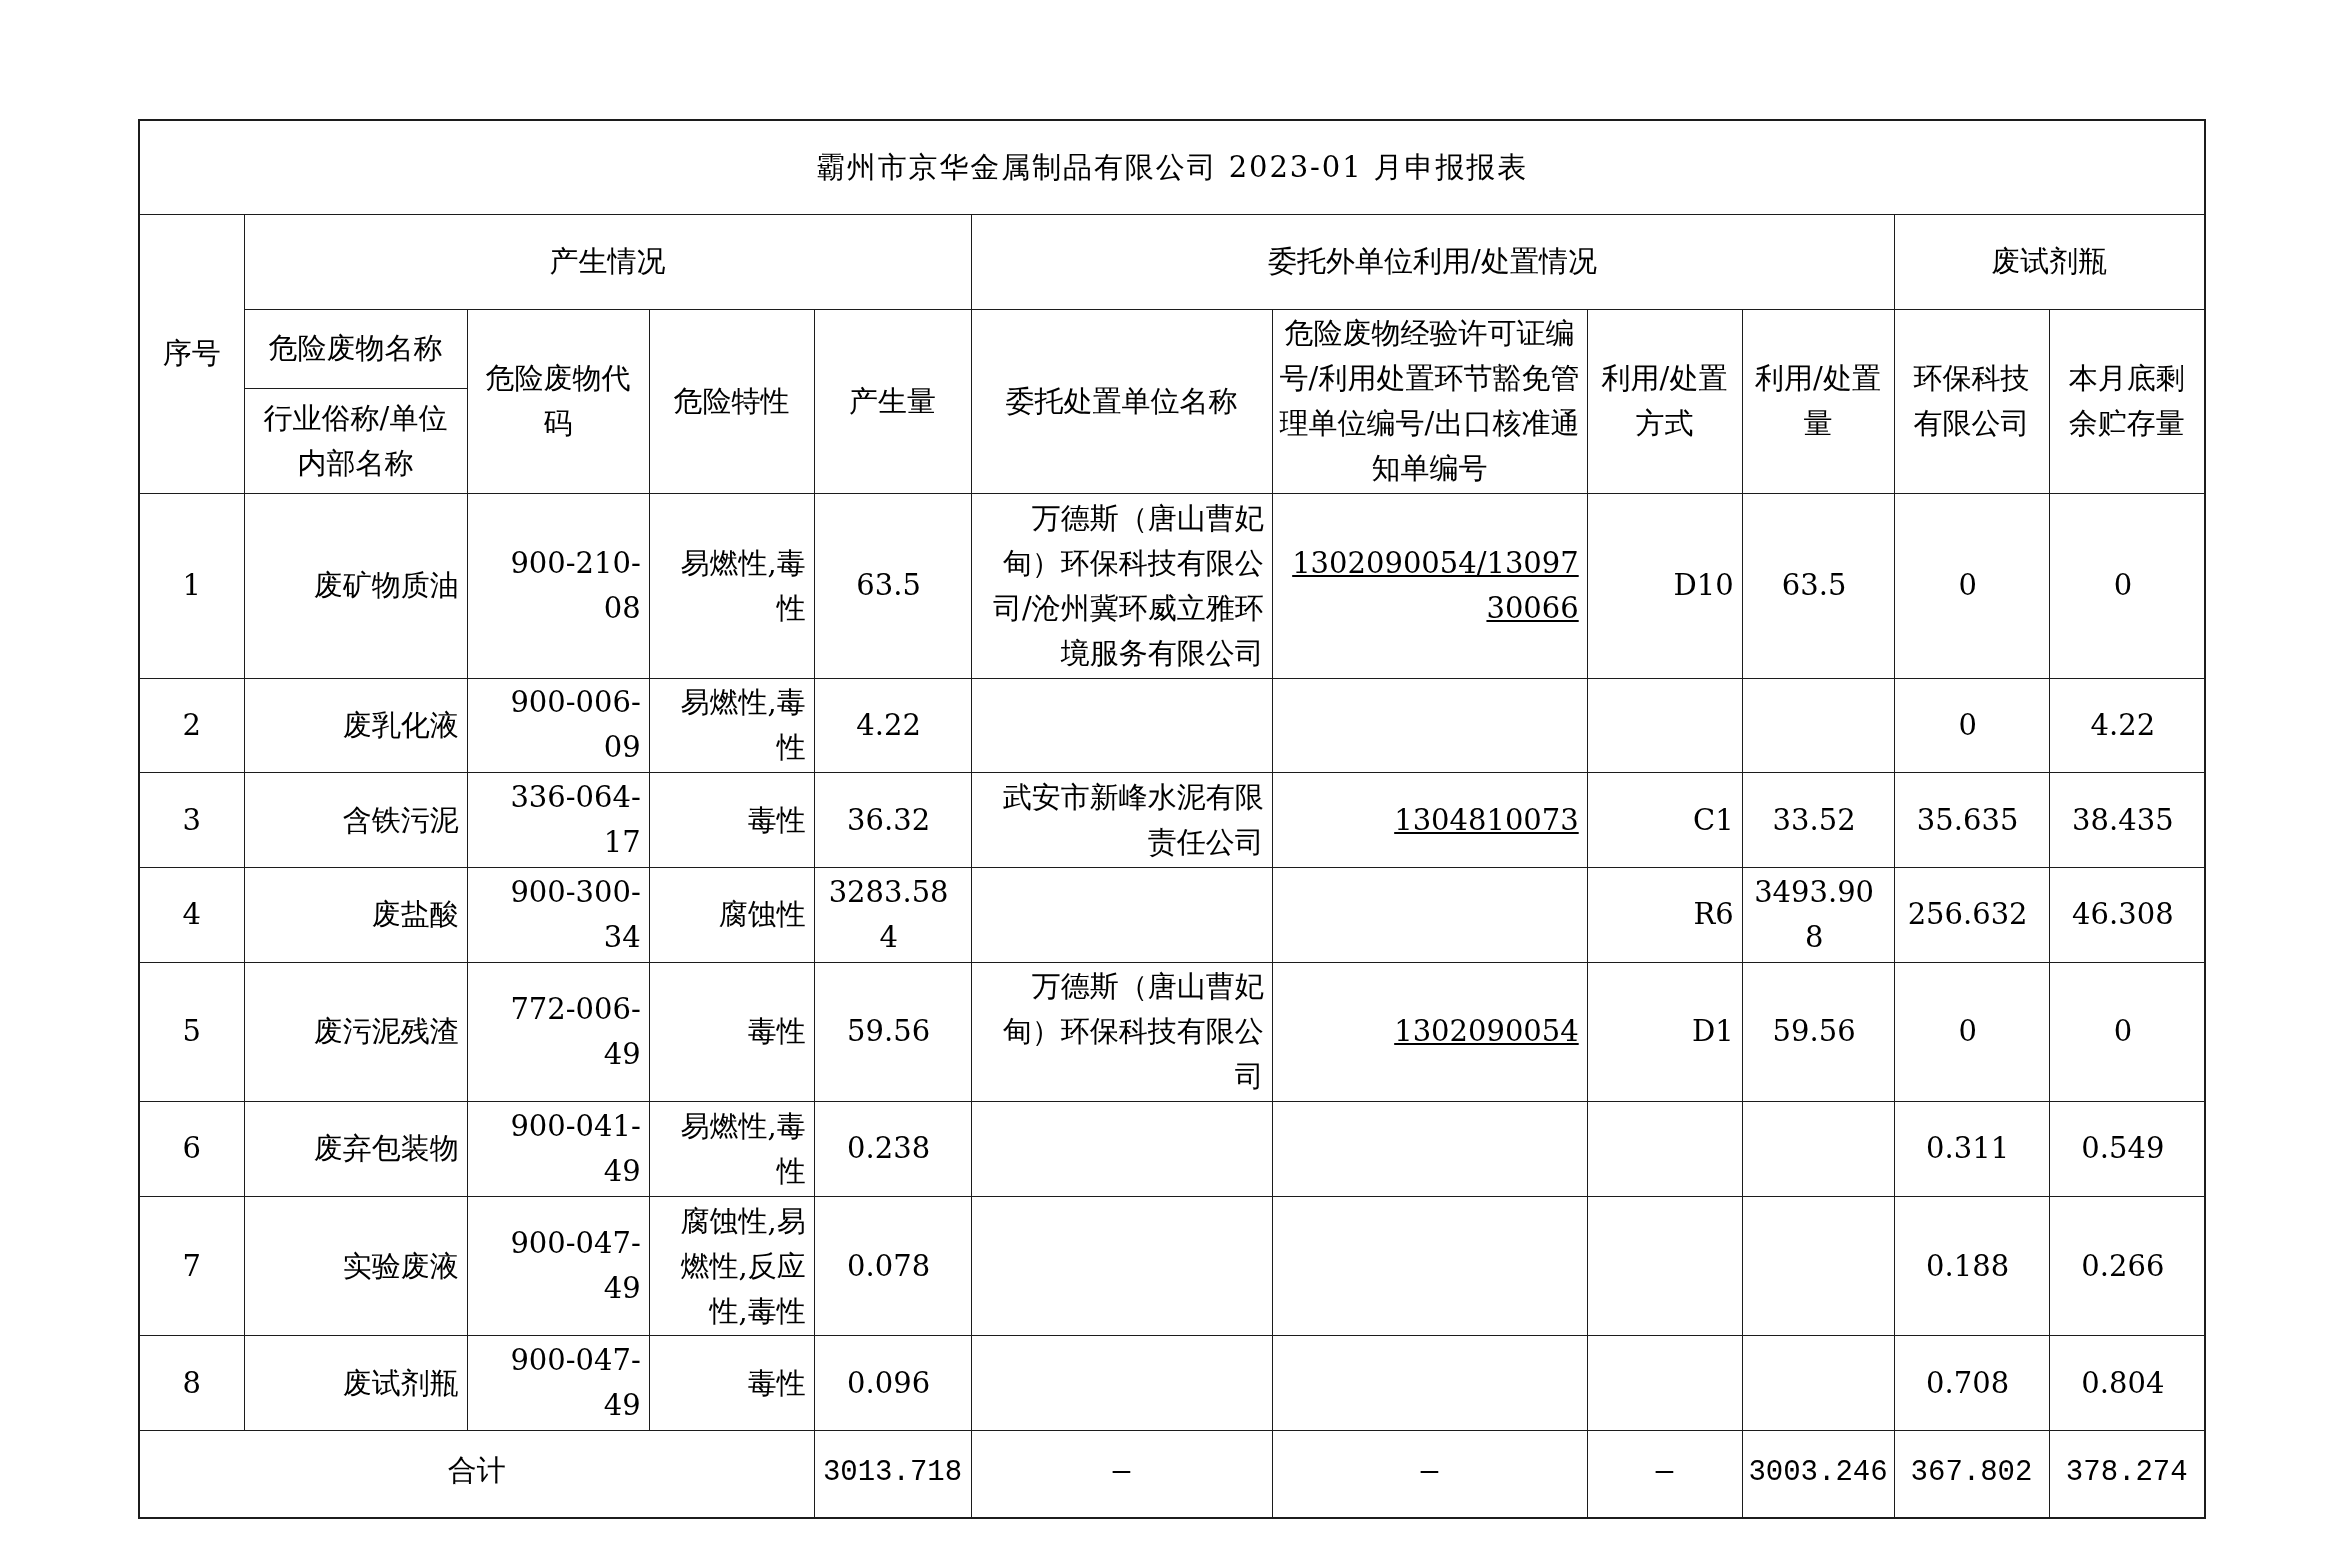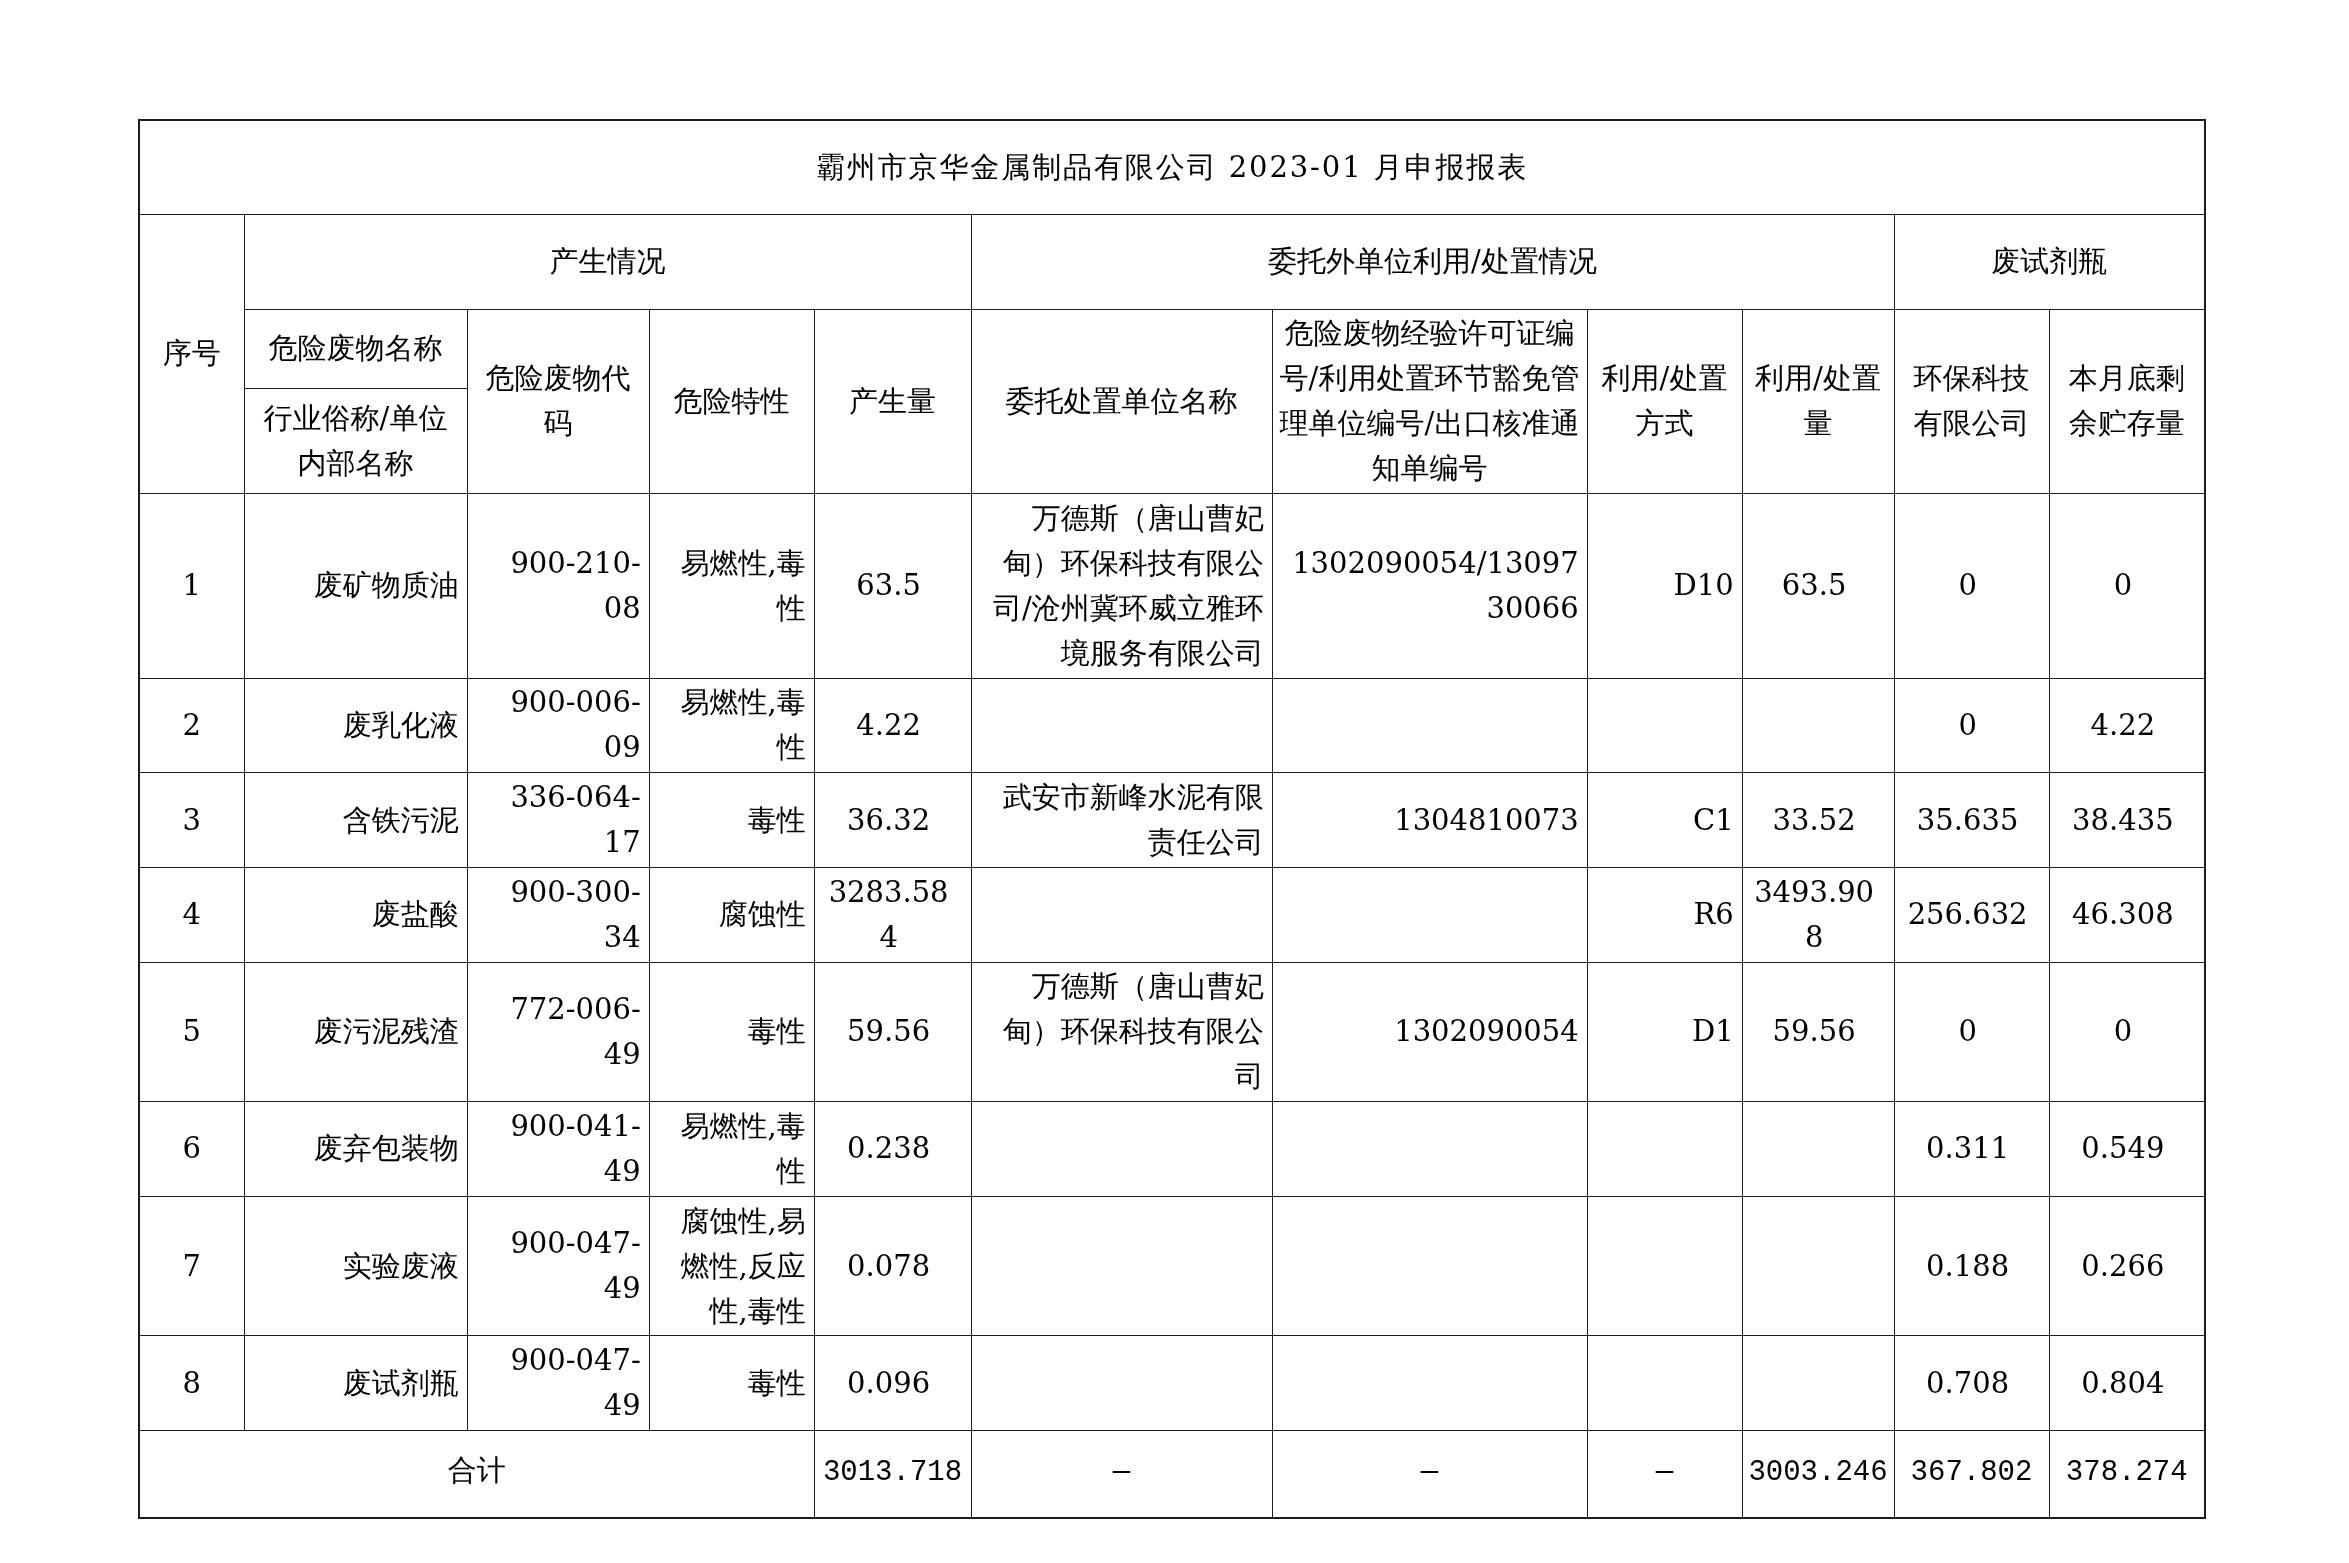--- a/index.html
+++ b/index.html
@@ -43,21 +43,21 @@
     text-align: center;
     font-size: 50px;
     letter-spacing: 1.9px;
     padding: 5.8px 3.9px;
   }
   th { text-align: center; margin-top: 40px; }
   .c { text-align: center; }
   .l { text-align: right; padding-left: 11.6px !important; padding-right: 7.8px !important; }
   .r { text-align: center; padding-right: 13.6px !important; }
   .seq { text-align: center; font-size: 31px; }
-  .break { word-break: break-all; }
+  .break { word-break: break-all; text-decoration: underline; }
   
   tr.rt   { height: 94px;  }
   tr.rg   { height: 95px;  }
   tr.rha  { height: 72px;  }
   tr.rhb  { height: 93px;  }
   tr.r1   { height: 172px; }
   tr.r2   { height: 92px;  }
   tr.r3   { height: 85px;  }
   tr.r4   { height: 84px;  }
   tr.r5   { height: 129px; }

